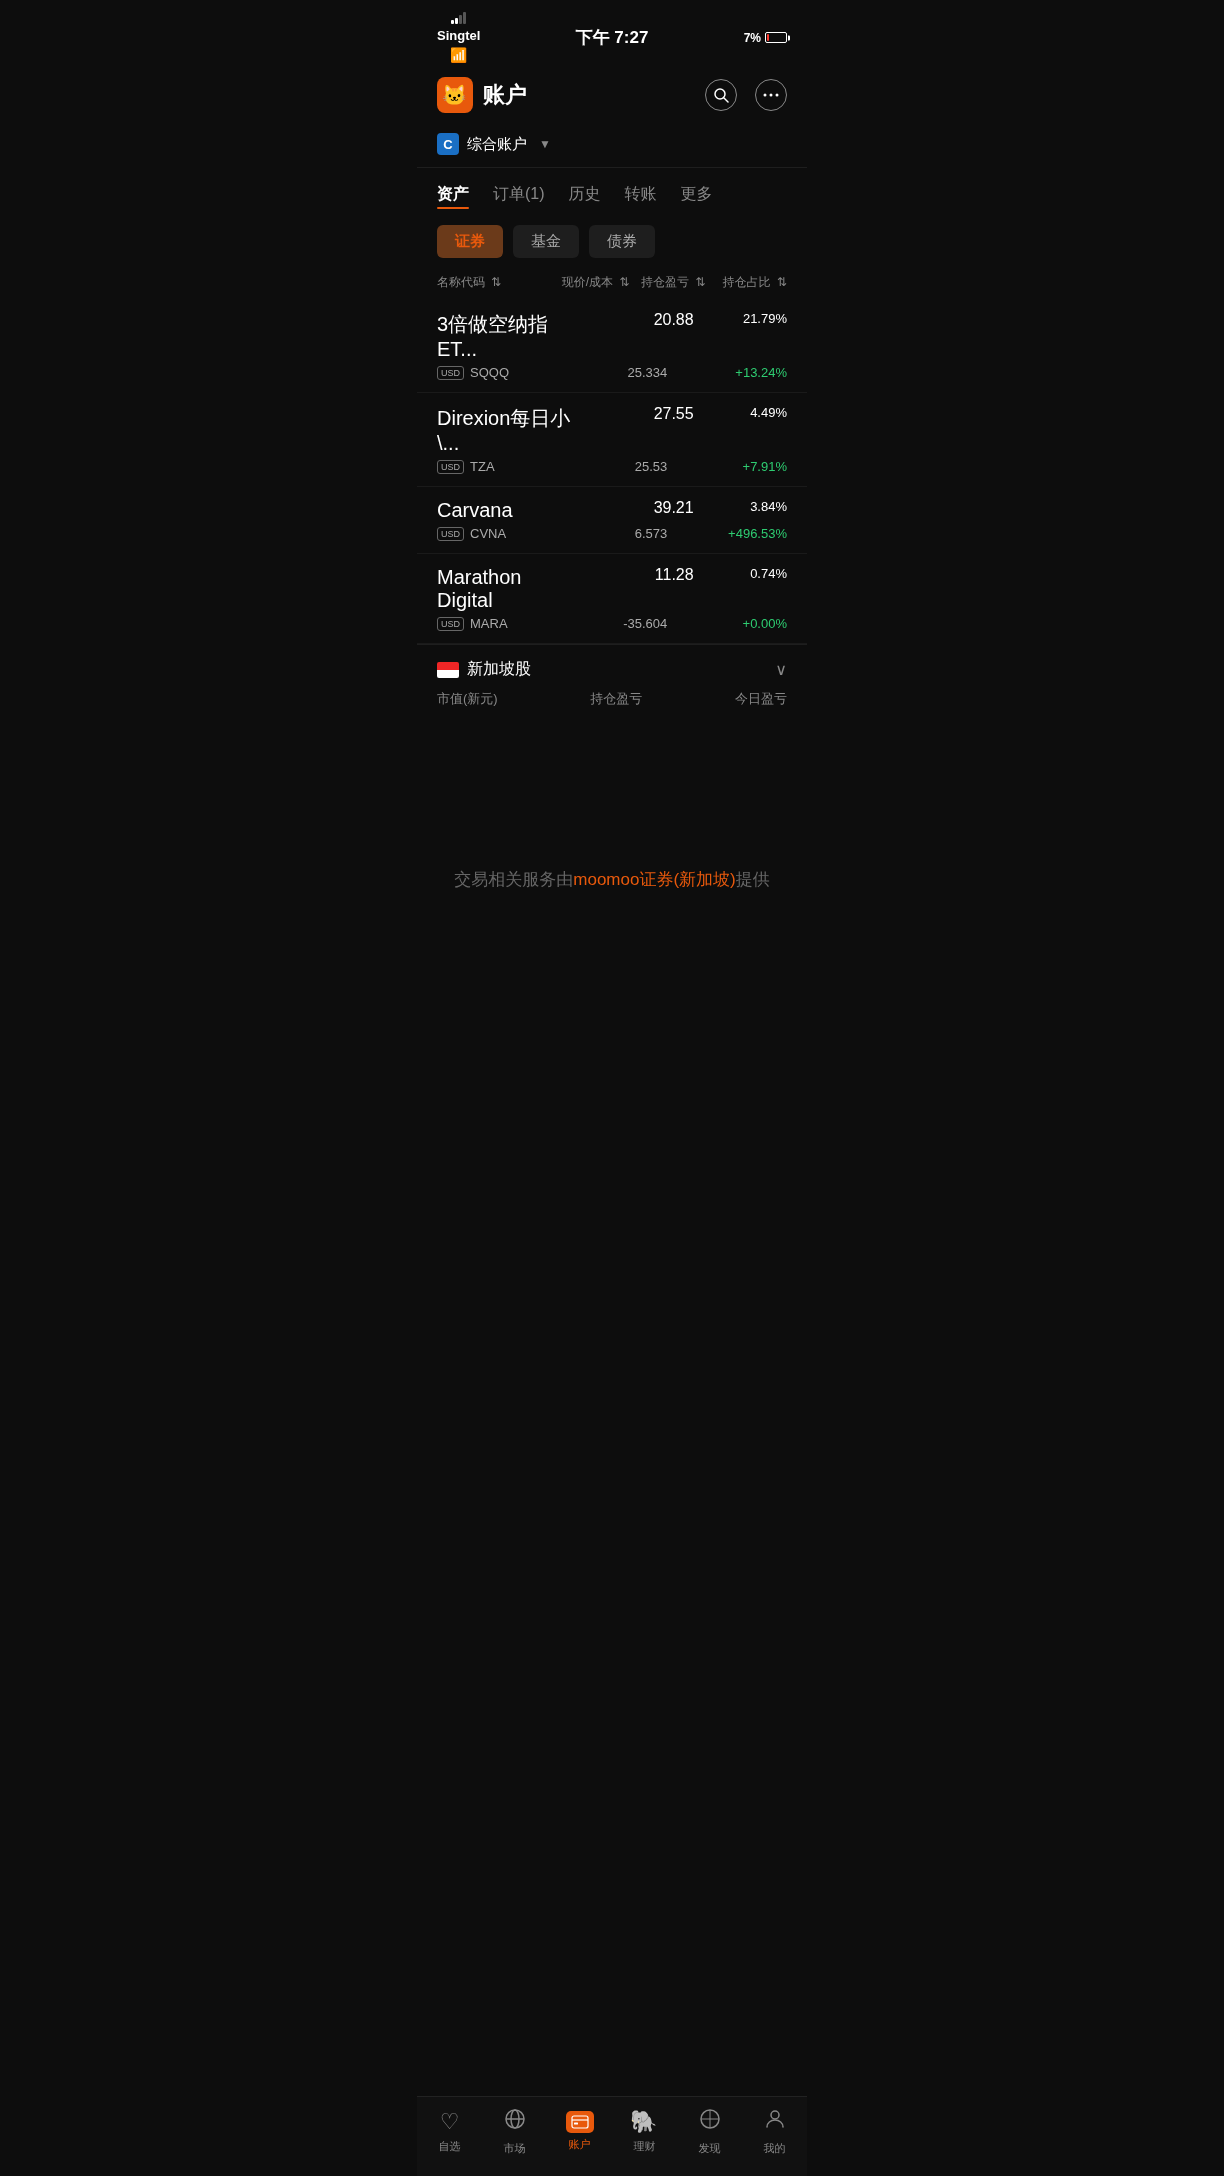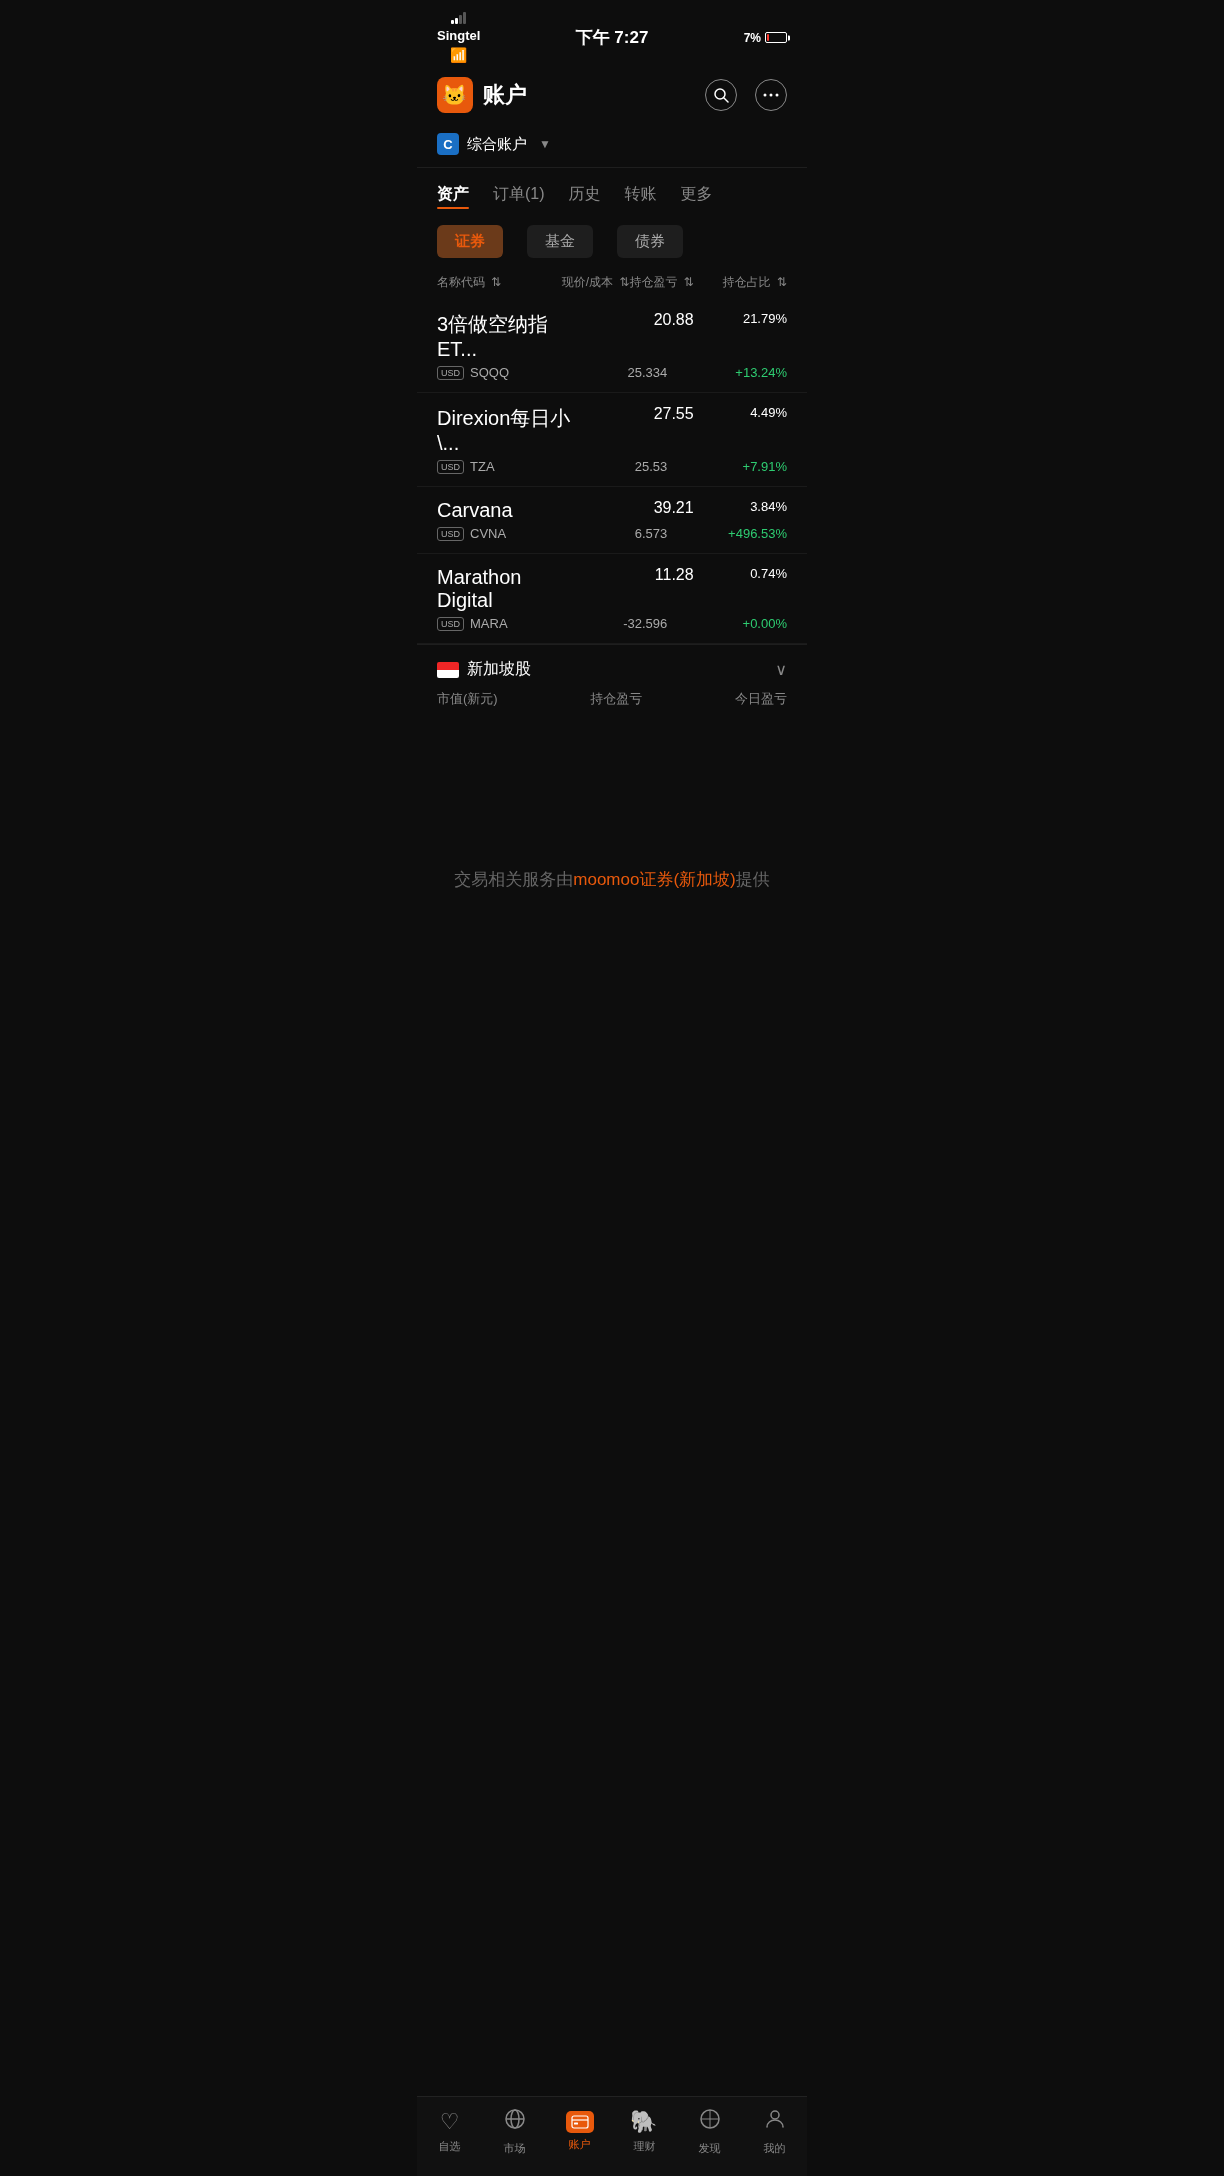--- a/index.html
+++ b/index.html
@@ -147,21 +147,21 @@
       left: 0;
       right: 0;
       height: 2px;
       background: #e8590c;
       border-radius: 1px;
     }
 
     
     .filter-row {
       display: flex;
-      gap: 24px;
+      gap: 10px;
       padding: 12px 20px 8px;
     }
     .filter-btn {
       padding: 7px 18px;
       border-radius: 6px;
       font-size: 15px;
       cursor: pointer;
       border: none;
     }
     .filter-btn.active {
@@ -178,21 +178,21 @@
     .table-header {
       display: flex;
       justify-content: space-between;
       align-items: center;
       padding: 8px 20px;
       color: #888;
       font-size: 12px;
     }
     .th-left { flex: 1.2; }
     .th-center { flex: 1; text-align: right; }
-    .th-right-1 { flex: 1; text-align: left; }
+    .th-right-1 { flex: 1; text-align: center; }
     .th-right-2 { flex: 0.8; text-align: right; }
     .sort-arrows { display: inline-block; margin-left: 3px; }
 
     
     .stock-row {
       padding: 12px 20px;
       border-bottom: 1px solid #1a1a1a;
     }
     .stock-row-top {
       display: flex;
@@ -444,21 +444,21 @@
     <div class="stock-row-top">
       <div class="stock-name">Marathon Digital</div>
       <div class="stock-price white">11.28</div>
       <div class="stock-pct white">0.74%</div>
     </div>
     <div class="stock-row-bottom">
       <div class="stock-ticker-row">
         <span class="usd-badge">USD</span>
         <span class="ticker">MARA</span>
       </div>
-      <div class="stock-cost">-32.596</div>
+      <div class="stock-cost">-35.604</div>
       <div class="stock-gain-pct green">+0.00%</div>
     </div>
   </div>
 
 </div>
 
 <div class="position-header">
   <div class="position-section-title">
     <span style="display:inline-block; width:22px; height:16px; background:linear-gradient(to bottom, #ef2626 50%, #fff 50%); border-radius:2px; vertical-align:middle;"></span>
     <span>新加坡股</span>

